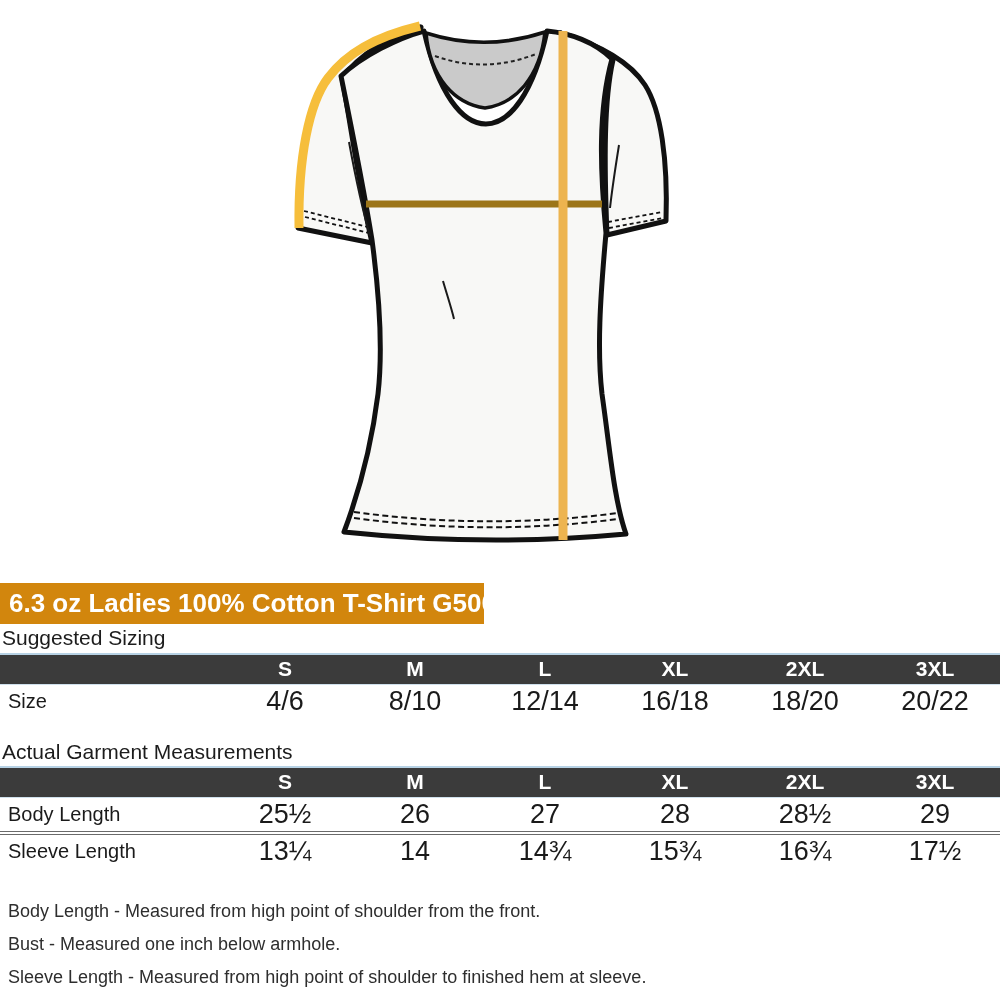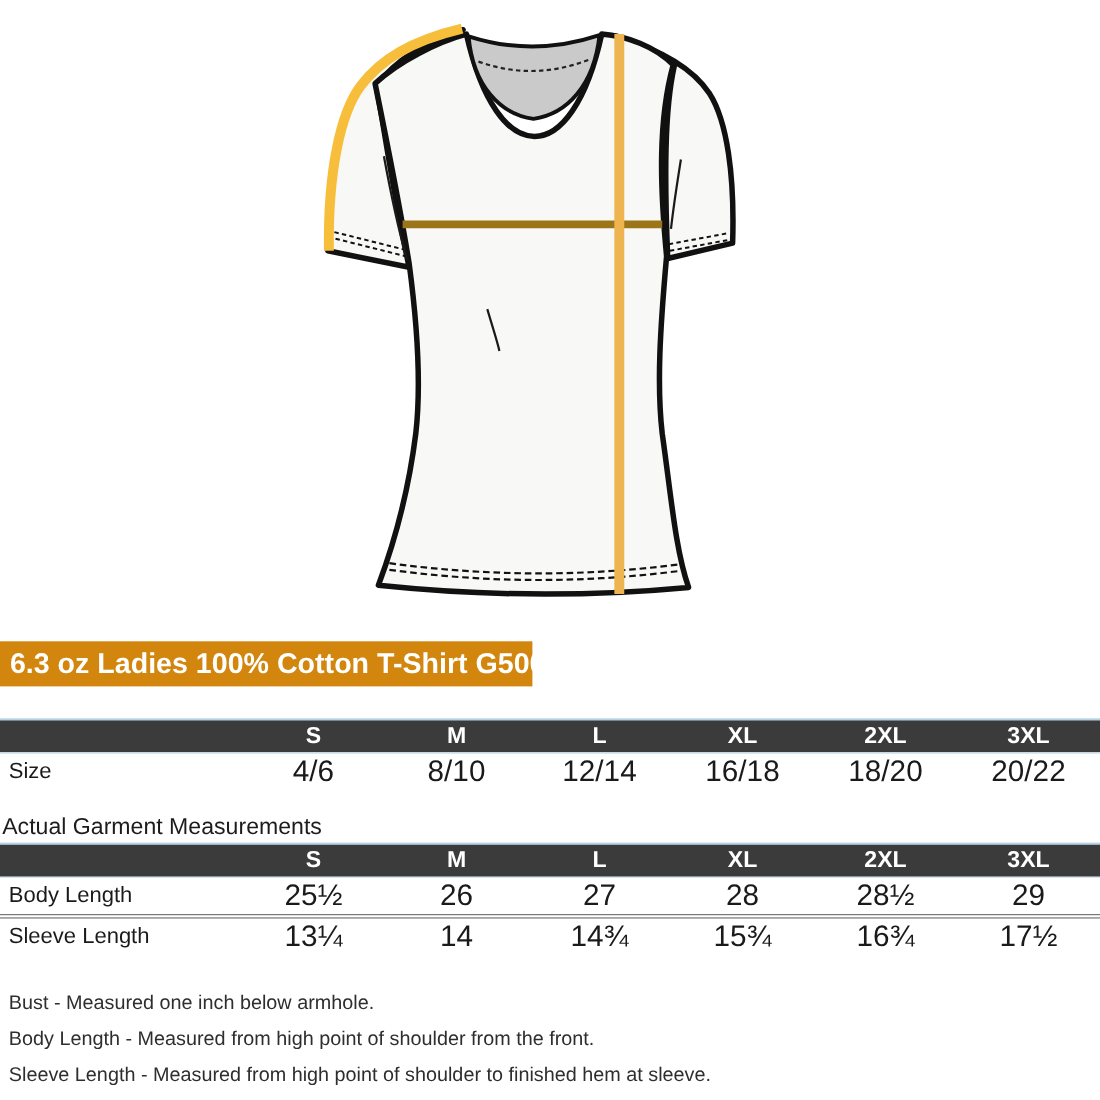--- a/index.html
+++ b/index.html
@@ -3,21 +3,21 @@
 <meta charset="utf-8">
 <style>
   html,body{margin:0;padding:0;background:#fff}
   .page{position:relative;width:1000px;height:1000px;background:#ffffff;
         font-family:"Liberation Sans",sans-serif;color:#1a1a1a;overflow:hidden}
   .diagram{position:absolute;top:0;left:0}
   .titlebar{position:absolute;top:583px;left:0;width:484px;height:41px;background:#D2860D;
             color:#ffffff;font-weight:bold;font-size:26px;line-height:41px;
             padding-left:9px;box-sizing:border-box;white-space:nowrap}
   .heading{position:absolute;left:2px;font-size:21px;color:#1c1c1c}
-  #sug-h{top:652px}
+  #sug-h{top:626px}
   #act-h{top:740px}
   table{position:absolute;left:0;width:1000px;border-collapse:collapse;table-layout:fixed}
   #t1{top:653px}
   #t2{top:766px}
   col.c0{width:22%}
   col.cs{width:13%}
   tr.hdr{background:#3B3B3B;height:30px;border-top:2px solid #B7D2E5;border-bottom:1px solid #CFE0EC}
   tr.hdr th{color:#ffffff;font-size:21px;font-weight:bold;text-align:center;padding:0}
   tbody tr{height:32px}
   td.lbl{text-align:left;padding-left:8px;font-size:20px;white-space:nowrap}
@@ -138,18 +138,18 @@
         <td class="val">14</td>
         <td class="val">14¾</td>
         <td class="val">15¾</td>
         <td class="val">16¾</td>
         <td class="val">17½</td>
       </tr>
     </tbody>
   </table>
 
   <div class="notes">
+    <p>Body Length - Measured from high point of shoulder from the front.</p>
     <p>Bust - Measured one inch below armhole.</p>
-    <p>Body Length - Measured from high point of shoulder from the front.</p>
     <p>Sleeve Length - Measured from high point of shoulder to finished hem at sleeve.</p>
   </div>
 
 </div>
 
 </body></html>

